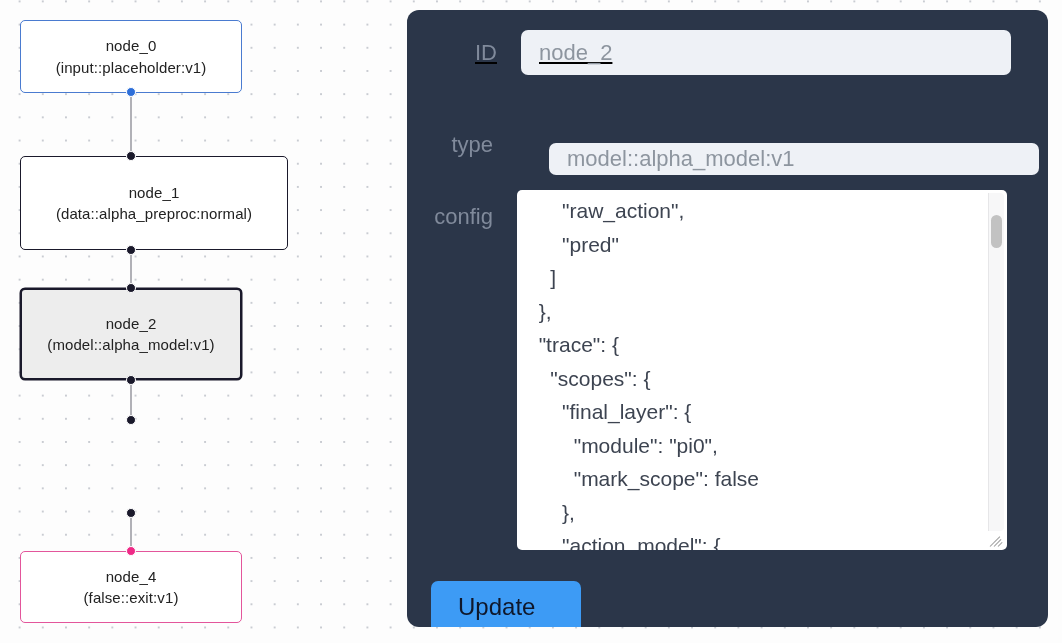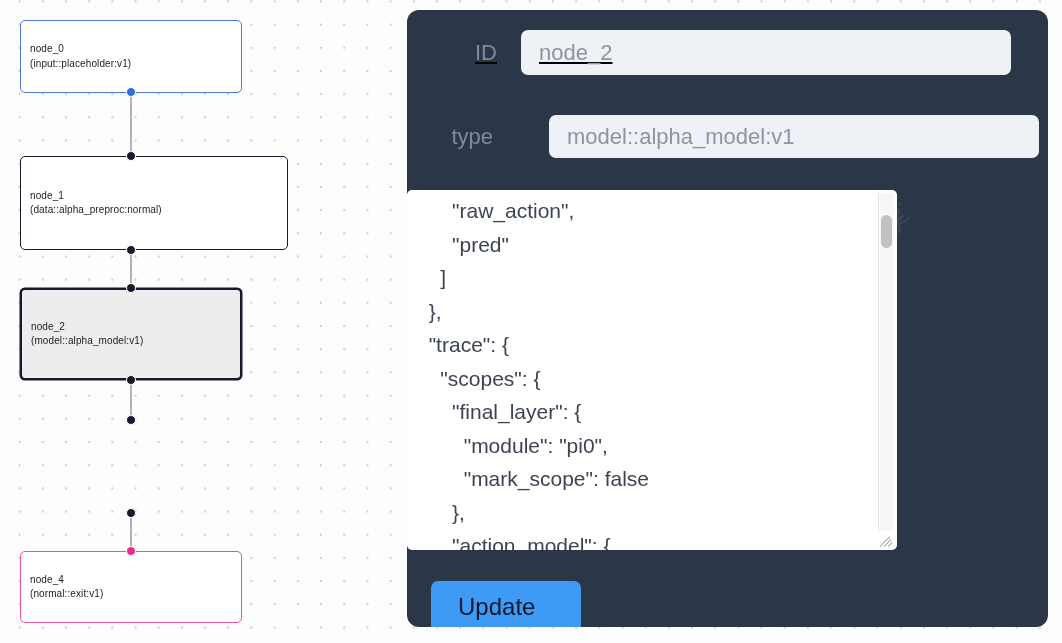--- a/index.html
+++ b/index.html
@@ -41,22 +41,23 @@
   
   .node {
     position: absolute;
     box-sizing: border-box;
     background: #ffffff;
     border: 1.6px solid #1a192b;
     border-radius: 5px;
     display: flex;
     align-items: center;
     justify-content: center;
+    text-align: center;
     color: #222222;
-    font-size: 10px;
+    font-size: 15px;
     line-height: 1.42;
     padding: 16px 9px;
     letter-spacing: .1px;
   }
   .node .label {
     width: 100%;
     white-space: pre-line;
     word-break: break-all;
   }
   .node.input-node  { border-color: #4a7bd0; }
@@ -140,21 +141,21 @@
     font-size: 22px;
     font-family: "Liberation Sans", sans-serif;
     padding: 0 18px;
     outline: none;
   }
 
   #row-id { left: 4px; top: 20px; width: 758px; text-decoration: underline; }
   #row-id .field-input { width: 490px; height: 45px; }
 
   #row-type { left: 0px; top: 105px; width: 641px; gap: 32px; }
-  #row-type .field-input { width: 490px; height: 43px; }
+  #row-type .field-input { width: 490px; height: 32px; margin-top: 28px; }
 
   #row-config {
     left: 0px;
     top: 180px;
     width: 641px;
     align-items: flex-start;
   }
   #row-config .field-label {
     padding-top: 14px;
   }
@@ -277,41 +278,42 @@
 (model::alpha_model:v1)</span>
     </div>
     <div class="handle" style="left:126px; top:283px;"></div>
     <div class="handle" style="left:126px; top:375px;"></div>
 
     <div class="handle" style="left:126px; top:415px;"></div>
     <div class="handle" style="left:126px; top:508px;"></div>
 
     <div class="node output-node" style="left:20px; top:551px; width:222px; height:72px;">
       <span class="label">node_4
-(normal::exit:v1)</span>
+(false::exit:v1)</span>
     </div>
     <div class="handle pink" style="left:126px; top:546px;"></div>
   </div>
 
 
   <div id="config-panel">
 
     <div class="watermark" style="left:230px; top:250px; transform:rotate(-28deg);">知乎 @2025OAI分享</div>
 
     <div class="field-row" id="row-id">
       <div class="field-label">ID</div>
       <input class="field-input" type="text" readonly="" value="node_2" style="">
     </div>
 
     <div class="field-row" id="row-type">
       <div class="field-label">type</div>
       <input class="field-input" type="text" readonly="" value="model::alpha_model:v1" style="">
     </div>
 
     <div class="field-row" id="row-config">
+      <div class="field-label">config</div>
       <div class="config-wrap">
         <textarea id="config-textarea" spellcheck="false" style="">      "raw_action",
       "pred"
     ]
   },
   "trace": {
     "scopes": {
       "final_layer": {
         "module": "pi0",
         "mark_scope": false

